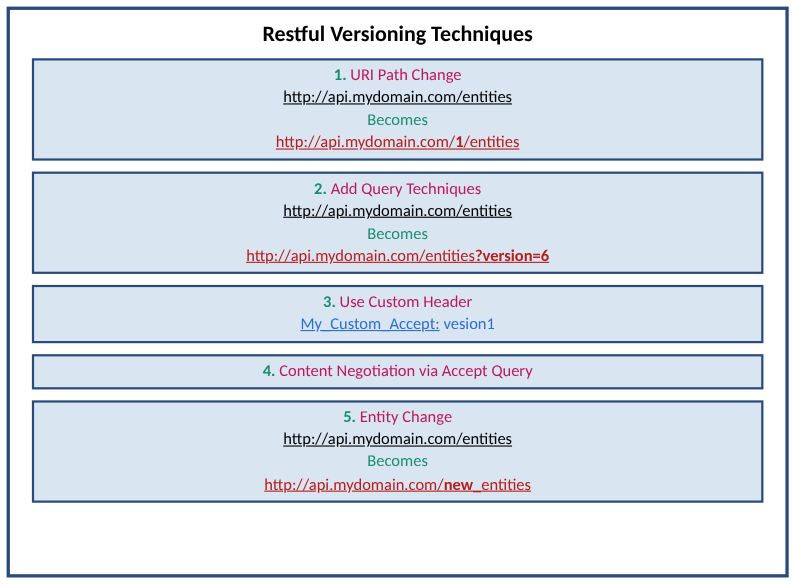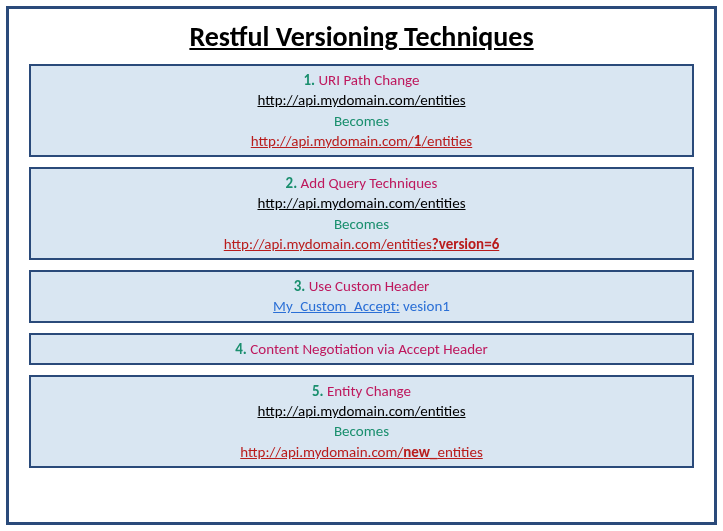--- a/index.html
+++ b/index.html
@@ -20,22 +20,21 @@
     height: 100%;
     border: 3px solid #2a4a7a;
     background: #ffffff;
     padding: 10px 20px;
     display: flex;
     flex-direction: column;
     align-items: center;
   }
   .title {
     font-weight: bold;
-    text-decoration: underline;
-    font-size: 28px;
+    font-size: 20px;
     color: #000;
     margin-bottom: 10px;
   }
   .box {
     width: 100%;
     border: 2px solid #2a4a7a;
     background: #d9e6f2;
     text-align: center;
     padding: 4px 8px;
     margin-bottom: 10px;
@@ -102,21 +101,21 @@
       <span class="label">Use Custom Header</span>
     </div>
     <div>
       <span class="underline-blue">My_Custom_Accept:</span><span class="header-blue"> vesion1</span>
     </div>
   </div>
 
   <div class="box">
     <div>
       <span class="num">4.</span>
-      <span class="label">Content Negotiation via Accept Header</span>
+      <span class="label">Content Negotiation via Accept Query</span>
     </div>
   </div>
 
   <div class="box" style="margin-bottom:0;">
     <div>
       <span class="num">5.</span>
       <span class="label">Entity Change</span>
     </div>
     <div><span class="url-main">http://api.mydomain.com/entities</span></div>
     <div class="becomes">Becomes</div>

